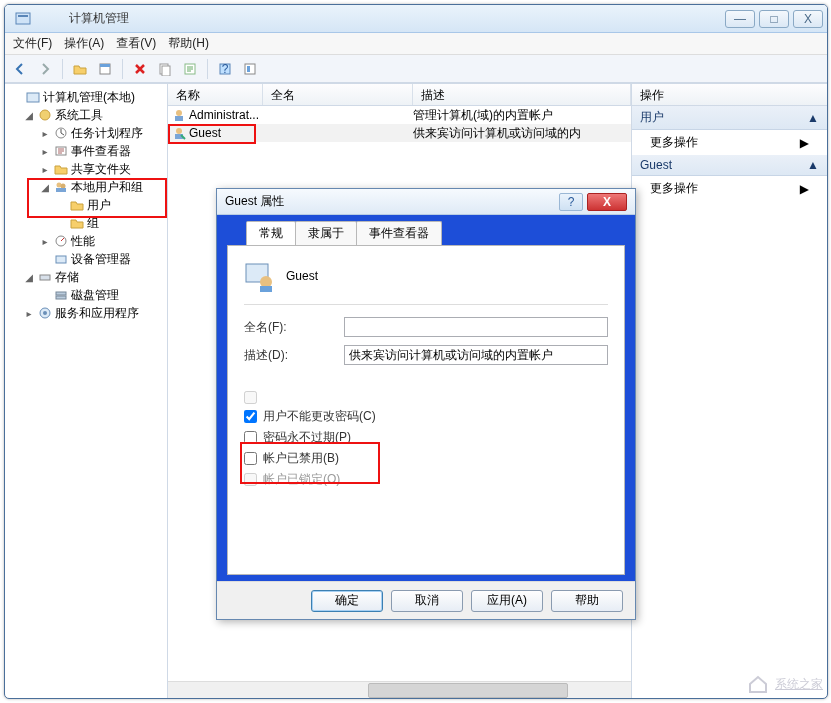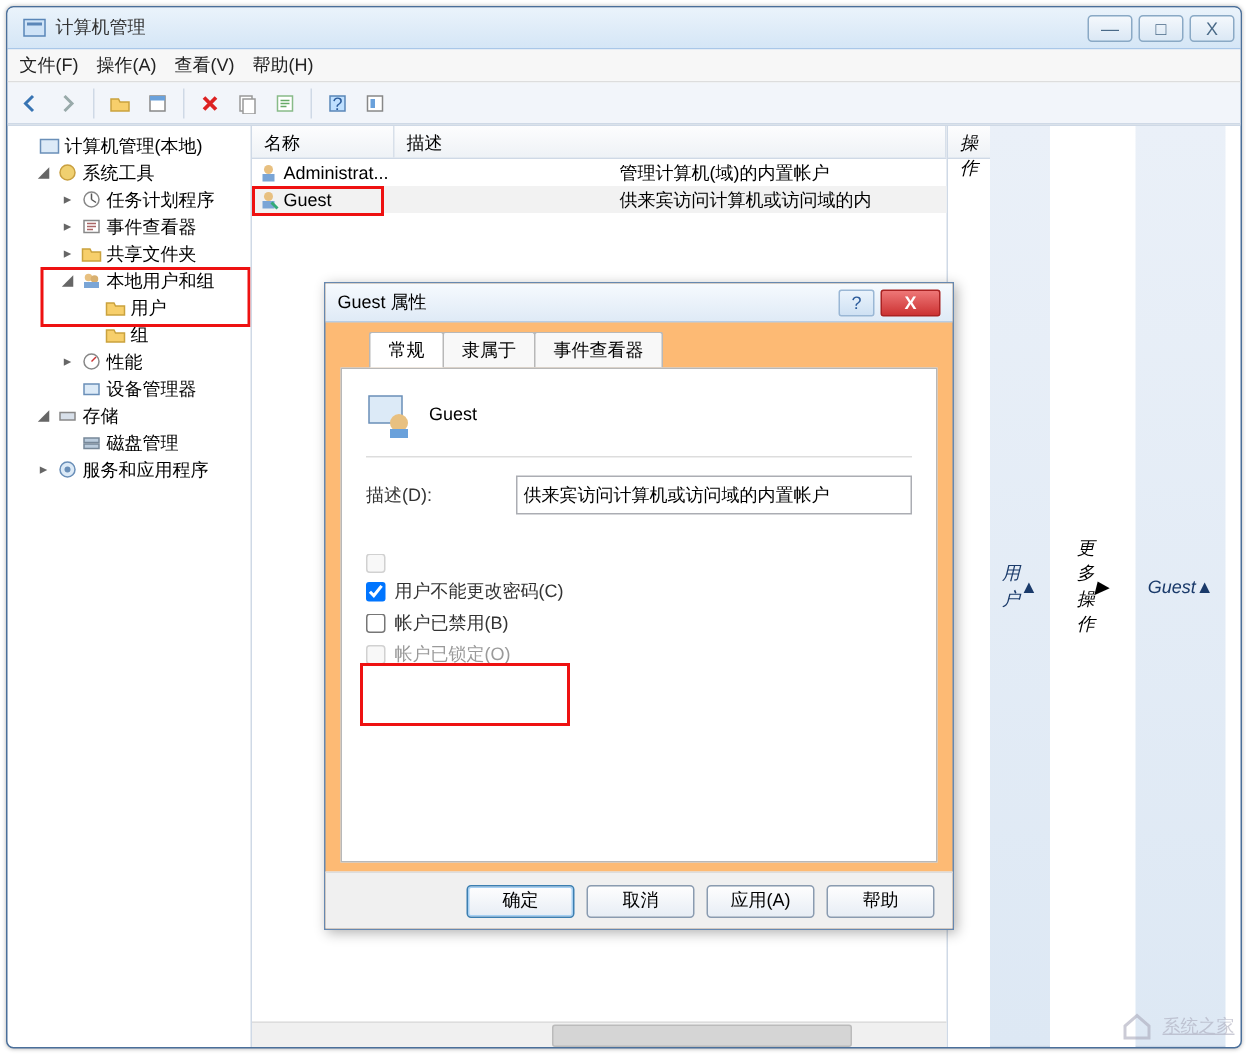--- a/index.html
+++ b/index.html
@@ -1,21 +1,21 @@
 <!DOCTYPE html>
 <html><head>
 <meta charset="utf-8">
 <style>
 * { margin: 0; padding: 0; box-sizing: border-box; font-family: "Microsoft YaHei", Tahoma, sans-serif; font-size: 12px; }
 body { background: #fff; width: 831px; height: 703px; overflow: hidden; position: relative; }
 
 .window { width: 824px; height: 695px; margin: 4px; border: 1px solid #4a6f9a; background: #fff; display: flex; flex-direction: column; box-shadow: 0 0 3px rgba(0,0,0,0.3); border-radius: 5px; overflow: hidden; }
 .titlebar { height: 28px; background: linear-gradient(#eaf3fb,#d5e6f6); display: flex; align-items: center; padding: 0 4px; border-bottom: 1px solid #a9c7e8; }
 .titlebar .app-icon { width: 16px; height: 16px; margin: 0 6px; }
-.titlebar .title { flex: 1; color: #333; }
+.titlebar .title { flex: 1; color: #333; margin-left: 32px; }
 .titlebar .winbtns { display: flex; gap: 4px; }
 .titlebar .winbtn { width: 30px; height: 18px; border: 1px solid #8aa9c5; border-radius: 3px; background: linear-gradient(#f4f8fc,#dbe8f5); display: flex; align-items: center; justify-content: center; color: #4a6a88; }
 
 .menubar { height: 22px; display: flex; align-items: center; gap: 12px; padding: 0 8px; background: #f7f7f7; border-bottom: 1px solid #ddd; }
 .menubar span { color: #222; }
 
 .toolbar { height: 28px; display: flex; align-items: center; gap: 3px; padding: 0 4px; background: #f2f5fa; border-bottom: 1px solid #cfd9e6; }
 .tbtn { width: 22px; height: 22px; display: flex; align-items: center; justify-content: center; border: 1px solid transparent; border-radius: 2px; }
 .tsep { width: 1px; height: 20px; background: #cfd9e6; margin: 0 3px; }
 
@@ -33,41 +33,41 @@
 .listhdr div { padding: 3px 8px; border-right: 1px solid #d8e0ea; }
 .listbody { flex: 0 0 auto; }
 .row { height: 18px; display: flex; align-items: center; }
 .row.sel { background: #f2f2f2; }
 .row .c1 { width: 95px; padding-left: 4px; display: flex; align-items: center; gap: 3px; }
 .row .c2 { width: 150px; }
 .row .c3 { flex: 1; }
 .mid-scroll { position: absolute; bottom: 0; left: 0; right: 0; height: 17px; background: #f0f0f0; border-top: 1px solid #ddd; display: flex; align-items: center; }
 .mid-scroll .thumb { height: 15px; width: 200px; margin-left: 200px; background: #d5d5d5; border: 1px solid #bbb; border-radius: 2px; }
 
-.actions { width: 195px; display: flex; flex-direction: row; font-style: italic; }
+.actions { width: 195px; display: flex; flex-direction: column; }
 .actions-hdr { height: 22px; background: linear-gradient(#fdfdfe,#eef2f6); border-bottom: 1px solid #cfd9e6; padding: 3px 8px; }
 .act-sec { background: linear-gradient(#eaf0f8,#dde8f4); border-bottom: 1px solid #c7d5e6; padding: 3px 8px; display: flex; justify-content: space-between; align-items: center; color: #1a3a6a; }
 .act-item { padding: 4px 18px; display: flex; justify-content: space-between; align-items: center; }
 
 
-.dialog { position: absolute; left: 216px; top: 188px; width: 420px; height: 432px; border: 1px solid #6688b0; background: #fdba74; box-shadow: 2px 2px 8px rgba(0,0,0,0.3); display: flex; flex-direction: column; }
+.dialog { position: absolute; left: 216px; top: 188px; width: 420px; height: 432px; border: 1px solid #6688b0; background: #1d4ed8; box-shadow: 2px 2px 8px rgba(0,0,0,0.3); display: flex; flex-direction: column; }
 .dlg-title { height: 28px; background: linear-gradient(#f6fafe,#dfeaf6); display: flex; align-items: center; padding: 0 8px; border-bottom: 1px solid #b9cde3; }
 .dlg-title .t { flex: 1; }
 .dlg-title .help { width: 24px; height: 18px; background: linear-gradient(#eaf3fc,#cfe1f3); border: 1px solid #9ab7d5; border-radius: 2px; display: flex; align-items: center; justify-content: center; margin-right: 4px; color: #2a5a9a; }
 .dlg-title .close { width: 40px; height: 18px; background: linear-gradient(#e77,#c33); border: 1px solid #a22; border-radius: 2px; display: flex; align-items: center; justify-content: center; color: #fff; font-weight: bold; }
 .dlg-body { flex: 1; padding: 6px 10px; position: relative; }
 .tabstrip { display: flex; padding-left: 19px; }
 .tab { padding: 3px 12px; border: 1px solid #b8b8b8; background: #f8f8f8; border-bottom: none; border-radius: 2px 2px 0 0; margin-right: -1px; }
 .tab.active { background: #fff; position: relative; z-index: 2; }
 .tabpanel { border: 1px solid #b8b8b8; background: #fff; padding: 14px 16px 10px; height: 330px; }
 .usr-row { display: flex; align-items: center; gap: 10px; margin-bottom: 12px; }
 .usr-icon { width: 32px; height: 32px; }
 .form-row { display: flex; align-items: center; margin: 8px 0; }
 .form-row label { width: 100px; color: #333; }
-.form-row input[type=text] { flex: 1; height: 20px; border: 1px solid #abadb3; padding: 12px 4px; background: #fff; }
+.form-row input[type=text] { flex: 1; height: 20px; border: 1px solid #abadb3; padding: 0 4px; background: #fff; }
 .chk-row { display: flex; align-items: center; gap: 6px; margin: 4px 0; color: #333; }
 .chk-row.disabled { color: #9a9a9a; }
 .chk-row input { width: 13px; height: 13px; }
 .dlg-btns { height: 40px; display: flex; align-items: center; justify-content: flex-end; gap: 8px; padding: 0 12px; background: #f0f0f0; border-top: 1px solid #ddd; }
 .btn { min-width: 72px; height: 22px; border: 1px solid #8a9bb0; background: linear-gradient(#fefefe,#e7edf5); border-radius: 3px; display: flex; align-items: center; justify-content: center; }
 .btn.default { border: 1px solid #3c7fb1; box-shadow: 0 0 0 1px #a6d0f3 inset; }
 
 .watermark { position: absolute; right: 8px; bottom: 8px; color: #aab; font-size: 14px; opacity: 0.6; display:flex; align-items:center; gap:6px;text-decoration:underline;}
 .folder-ic { fill:#f7cf6b; stroke:#caa23e; }
 </style>
@@ -280,20 +280,21 @@
           </span>
           <span>服务和应用程序</span>
         </div>
 
       <div class="hl-red-group" style="left:22px; top:94px; width:140px; height:40px;"></div>
     </div>
 
     <div class="mid">
       <div class="listhdr">
         <div style="width:95px">名称</div>
+        <div style="width:150px">全名</div>
         <div style="flex:1">描述</div>
       </div>
       <div class="listbody" style="position:relative;">
         <div class="row">
           <div class="c1">
               <svg width="14" height="14">
                 <circle cx="7" cy="5" r="3" fill="#e8c080"></circle>
                 <rect x="3" y="8" width="8" height="5" fill="#7aa5d6"></rect>
               </svg>
               <span>Administrat...</span>
@@ -358,30 +359,38 @@
       <div class="usr-row">
         <span class="usr-icon"><svg viewBox="0 0 32 32">
               <rect x="2" y="4" width="22" height="18" fill="#dceaf7" stroke="#6a8fb8"></rect>
               <circle cx="22" cy="22" r="6" fill="#e8c080"></circle>
               <rect x="16" y="26" width="12" height="6" fill="#6aa1db"></rect>
             </svg></span>
         <span>Guest</span>
       </div>
       <hr style="border:none;border-top:1px solid #ddd;margin:6px 0 12px;">
       <div class="form-row">
+        <label>全名(F):</label>
+        <input type="text" value="" style="">
+      </div>
+      <div class="form-row">
         <label>描述(D):</label>
         <input type="text" value="供来宾访问计算机或访问域的内置帐户" style="">
       </div>
       <div style="height:14px"></div>
       <div class="chk-row disabled">
           <input type="checkbox" disabled="" style="">
         </div>
       <div class="chk-row">
           <input type="checkbox" checked="" style="">
           <span>用户不能更改密码(C)</span>
+        </div>
+      <div class="chk-row">
+          <input type="checkbox" style="">
+          <span>密码永不过期(P)</span>
         </div>
       <div class="chk-row">
           <input type="checkbox" style="">
           <span>帐户已禁用(B)</span>
         </div>
       <div class="chk-row disabled">
           <input type="checkbox" disabled="" style="">
           <span>帐户已锁定(O)</span>
         </div>
 

